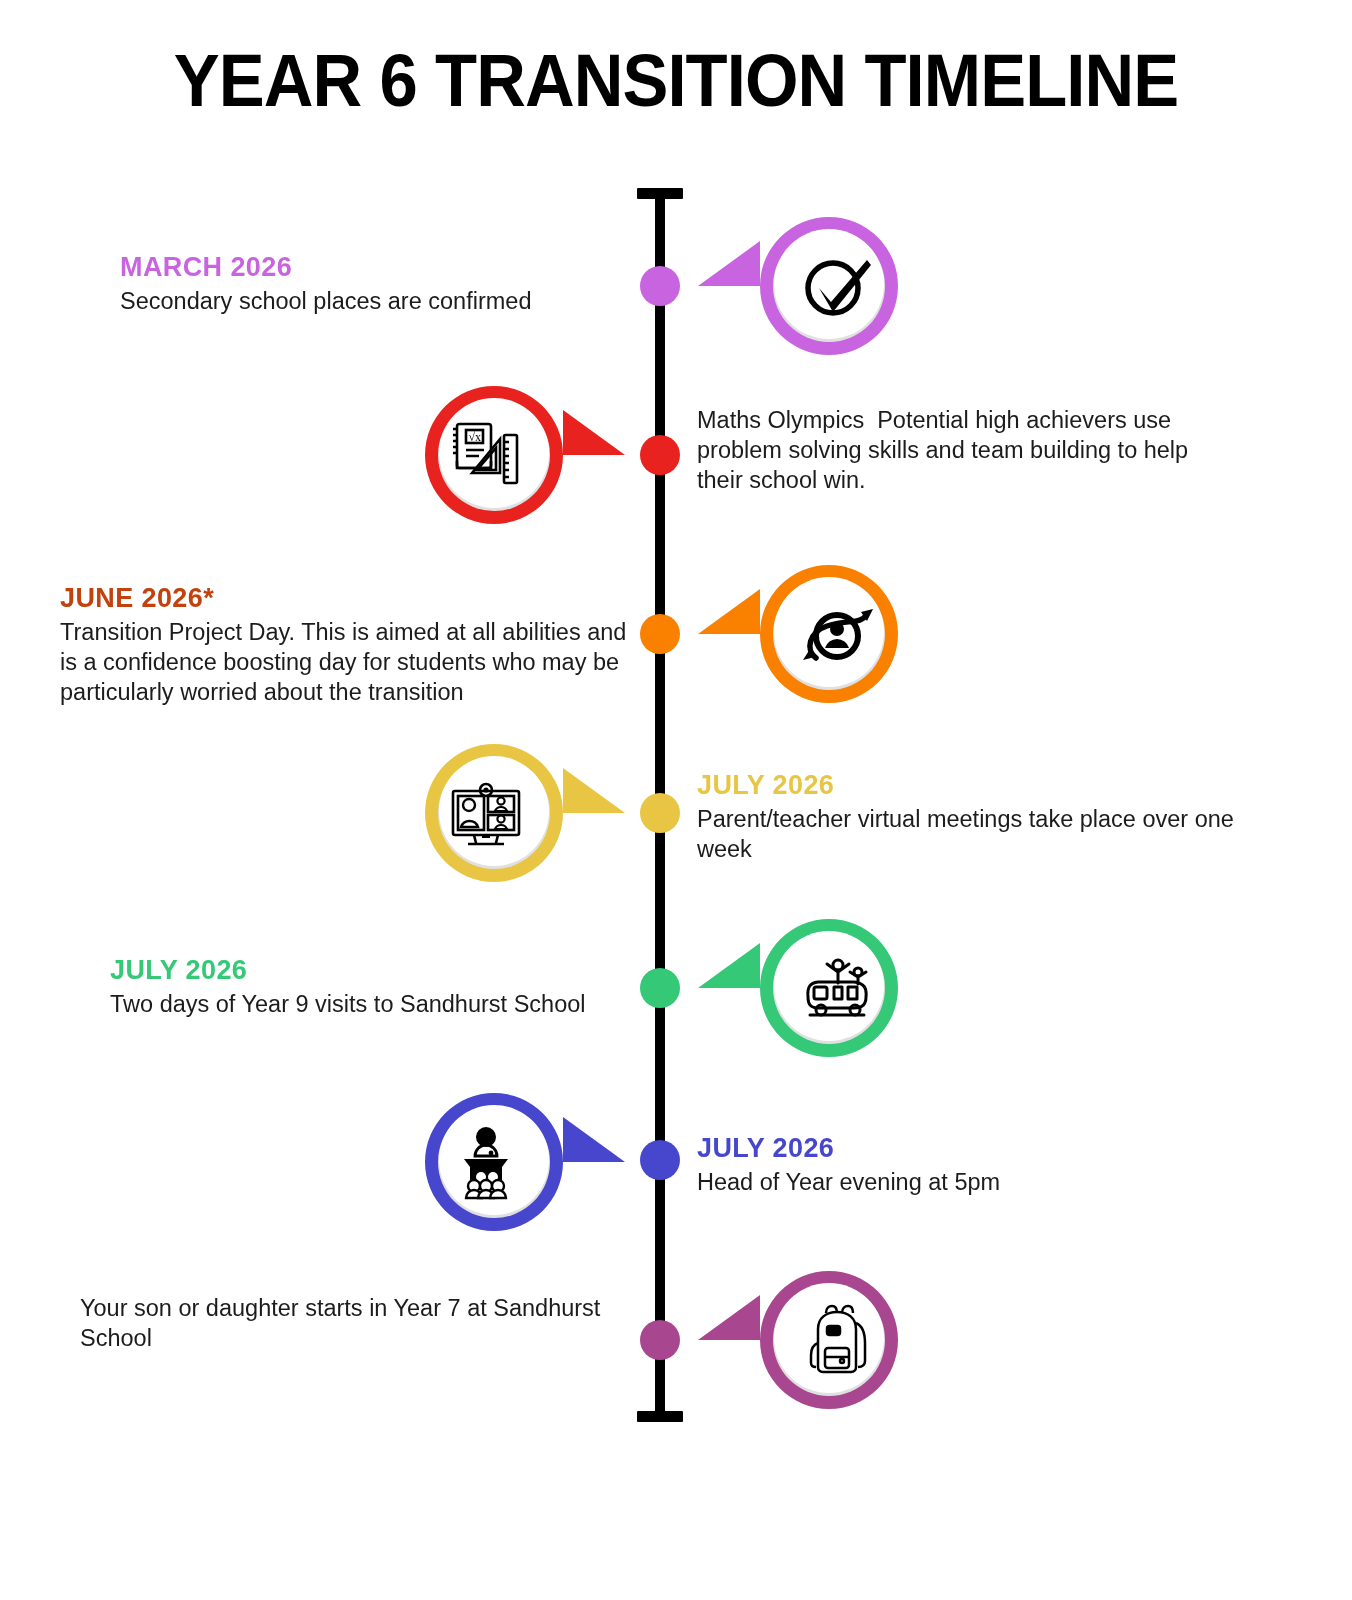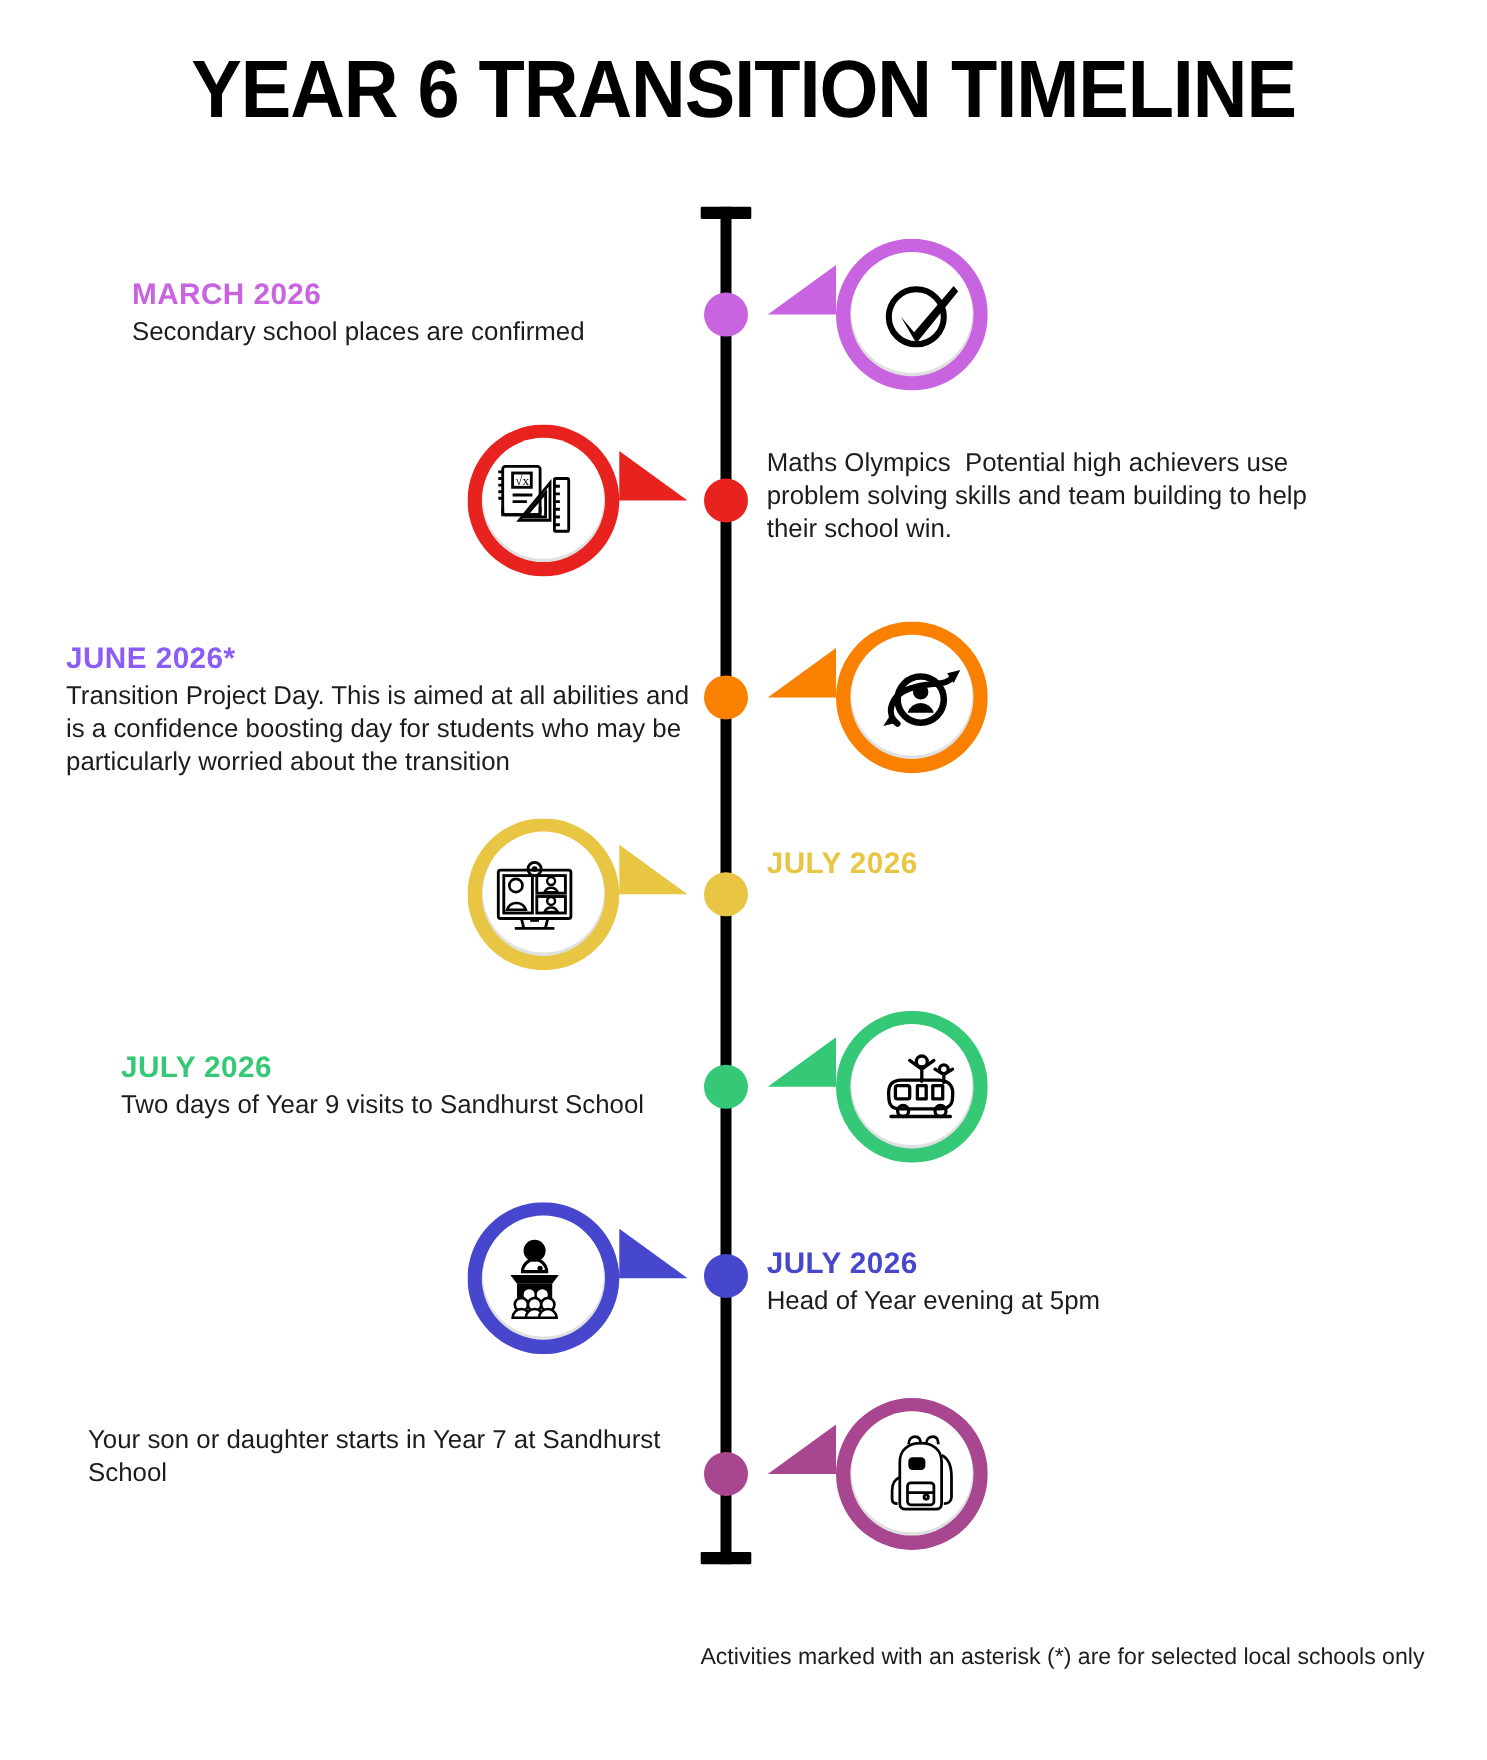--- a/index.html
+++ b/index.html
@@ -184,21 +184,21 @@
           <text x="24.5" y="28" font-family="'Liberation Serif', serif" font-size="12" fill="#000">√x</text>
         </svg>
       </div>
     </div>
   </div>
 
   <div class="row" style="top:0;">
     <div class="dot" style="top:634px; background:#fa8000;"></div>
 
     <div class="text-block left" style="left:60px; top:583px; width:570px;">
-      <div class="date" style="color:#8b5cf6;">JUNE 2026*</div>
+      <div class="date" style="color:#c2410c;">JUNE 2026*</div>
       <div class="desc">Transition Project Day. This is aimed at all abilities and is a confidence boosting day for students who may be particularly worried about the transition</div>
     </div>
 
     <div class="pin point-left" style="left:698px; top:565px;">
       <div class="drop">
         <svg width="200" height="138" viewBox="0 0 200 138">
           <path d="M200 69 A69 69 0 1 0 62 69 A69 69 0 1 0 200 69 Z M62 69 L0 69 L62 24 Z" fill="#fa8000"></path>
           <circle cx="131" cy="69" r="56" fill="#e0e0e0"></circle>
           <circle cx="131" cy="67" r="55" fill="#ffffff"></circle>
         </svg>
@@ -214,20 +214,21 @@
         </svg>
       </div>
     </div>
   </div>
 
   <div class="row" style="top:0;">
     <div class="dot" style="top:813px; background:#e8c644;"></div>
 
     <div class="text-block right" style="left:697px; top:770px; width:580px;">
       <div class="date" style="color:#e8c644;">JULY 2026</div>
+      <div class="desc">Parent/teacher virtual meetings take place over one week</div>
     </div>
 
     <div class="pin point-right" style="left:425px; top:744px;">
       <div class="drop">
         <svg width="200" height="138" viewBox="0 0 200 138">
           <path d="M0 69 A69 69 0 1 1 138 69 A69 69 0 1 1 0 69 Z M138 69 L200 69 L138 24 Z" fill="#e8c644"></path>
           <circle cx="69" cy="69" r="56" fill="#e0e0e0"></circle>
           <circle cx="69" cy="67" r="55" fill="#ffffff"></circle>
         </svg>
       </div>
@@ -354,16 +355,14 @@
             <path d="M29 58 h24"></path>
             <rect x="31" y="27" width="13" height="9" rx="2.5" fill="#000"></rect>
             <path d="M22 44 C17 46 15 50 15 56 L15 64 C15 67 17 68 20 68"></path>
             <path d="M44 62 a2 2 0 1 1 4 0 a2 2 0 1 1 -4 0"></path>
           </g>
         </svg>
       </div>
     </div>
   </div>
 
-  <div style="position:absolute; left:0; top:1495px; width:1295px; text-align:right;
-              font-size:21px; color:#1c1c1c;">Activities marked with an asterisk (*) are for selected local schools only</div>
 
 </div>
 
 </body></html>

